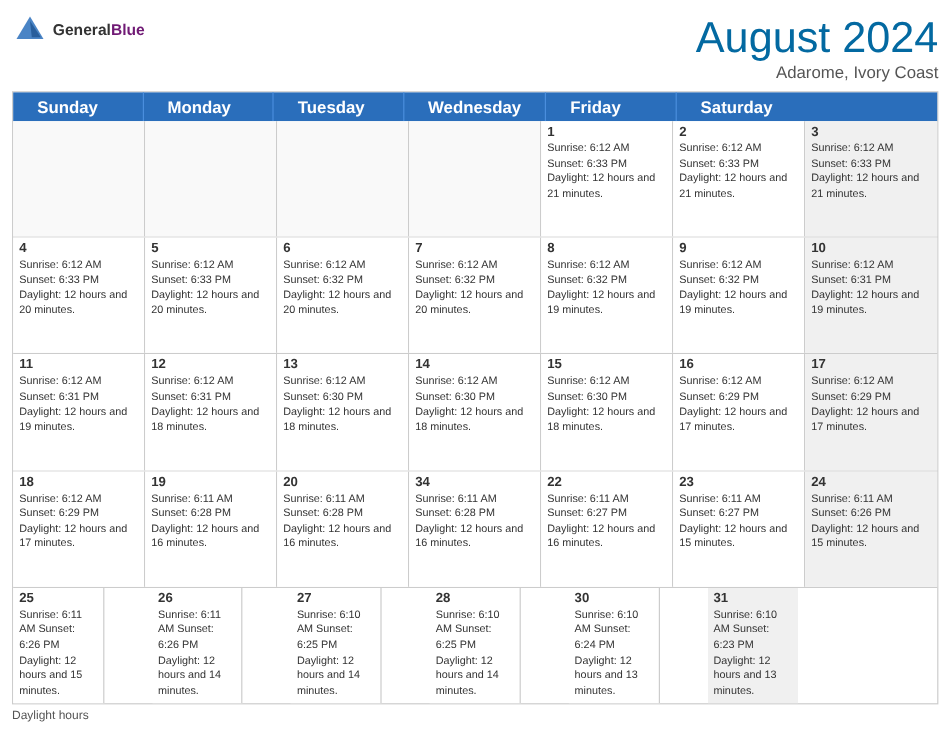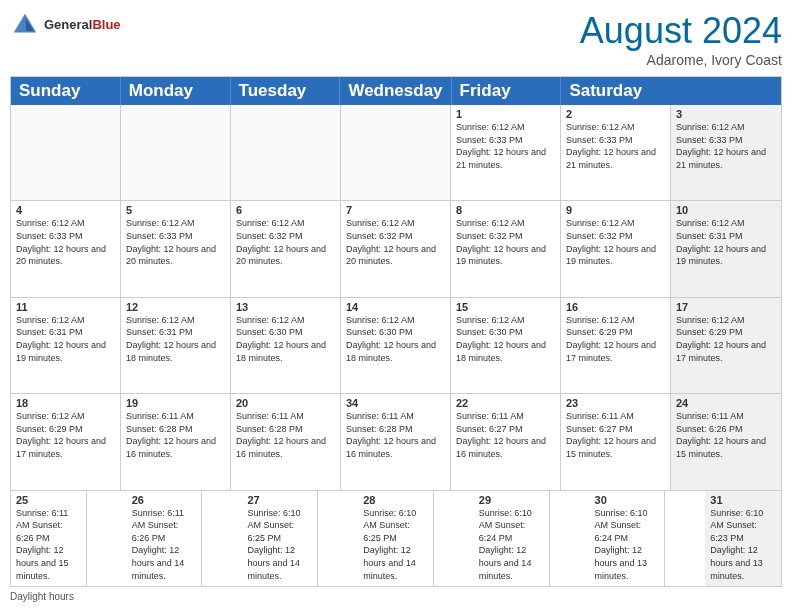--- a/index.html
+++ b/index.html
@@ -29,21 +29,21 @@
       gap: 4px;
     }
     .logo-text {
       display: flex;
       flex-direction: row;
       font-size: 13px;
       font-weight: bold;
       line-height: 1.1;
     }
     .logo-text .general { color: #333; }
-    .logo-text .blue { color: #b91c1c; }
+    .logo-text .blue { color: #701a75; }
     .logo-icon {
       width: 30px;
       height: 30px;
     }
     .title-block {
       text-align: right;
     }
     .month-title {
       font-size: 36px;
       font-weight: normal;
@@ -59,23 +59,23 @@
       flex-direction: column;
       border: 1px solid #ccc;
     }
     .cal-header-row {
       display: grid;
       grid-template-columns: repeat(7, 1fr);
       background: #2a6ebb;
     }
     .cal-header-cell {
       color: #fff;
-      font-size: 17px;
+      font-size: 14px;
       font-weight: bold;
-      padding: 4px 8px;
+      padding: 4px 20px;
       border-right: 1px solid #4a8edd;
       text-align: left;
     }
     .cal-header-cell:last-child { border-right: none; }
     .cal-body {
       flex: 1;
       display: flex;
       flex-direction: column;
     }
     .cal-week {
@@ -349,27 +349,20 @@
 and 14 minutes.</div>
           </div>
           <div class="cal-cell">
             <span class="day-num">28</span>
             <div class="day-info">Sunrise: 6:10 AM
 Sunset: 6:25 PM
 Daylight: 12 hours
 and 14 minutes.</div>
           </div>
           <div class="cal-cell">
-            <span class="day-num">29</span>
-            <div class="day-info">Sunrise: 6:10 AM
-Sunset: 6:24 PM
-Daylight: 12 hours
-and 14 minutes.</div>
-          </div>
-          <div class="cal-cell">
             <span class="day-num">30</span>
             <div class="day-info">Sunrise: 6:10 AM
 Sunset: 6:24 PM
 Daylight: 12 hours
 and 13 minutes.</div>
           </div>
           <div class="cal-cell shaded">
             <span class="day-num">31</span>
             <div class="day-info">Sunrise: 6:10 AM
 Sunset: 6:23 PM

